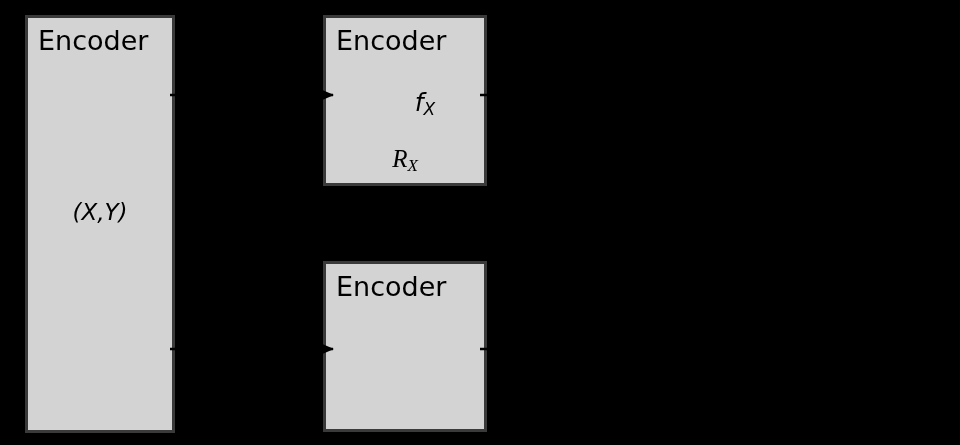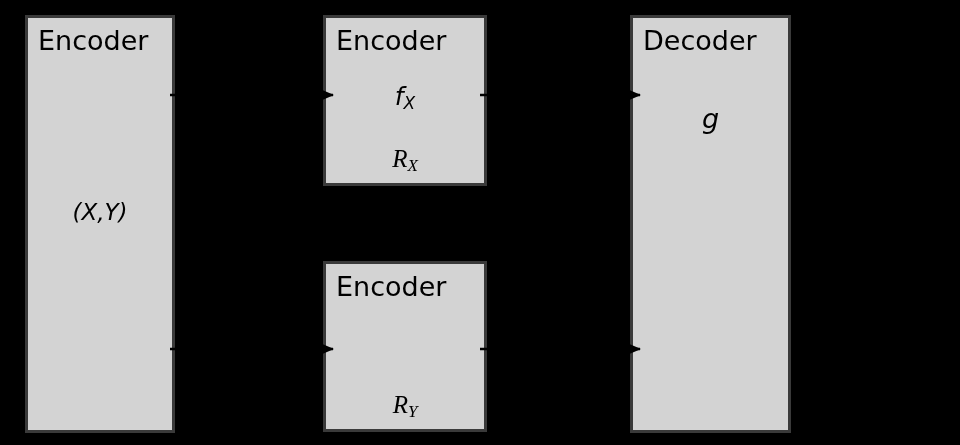--- a/index.html
+++ b/index.html
@@ -45,21 +45,21 @@
     position: absolute;
     left: 0;
     width: 100%;
     text-align: center;
     font-style: italic;
     font-size: 25px;
     color: var(--text);
     white-space: nowrap;
   }
   .source-label  { top: 181px; font-size: 23px; }
-  .func-label    { top: 64px; }
+  .func-label    { top: 70px; margin-left: 20px; }
   .rate-label    { top: 127px; font-family: Liberation Serif, serif; }
   .decoder-label { top: 85px; font-size: 27px; }
   .sub {
     font-size: 0.68em;
     vertical-align: -0.22em;
   }
   .arrows {
     position: absolute;
     left: 0;
     top: 0;
@@ -85,27 +85,22 @@
   </div>
 
   <div class="box box-enc-x">
     <div class="box-title">Encoder</div>
     <div class="label func-label"><span>f</span><span class="sub">X</span></div>
     <div class="label rate-label"><span>R</span><span class="sub">X</span></div>
   </div>
 
   <div class="box box-enc-y">
     <div class="box-title">Encoder</div>
-    <div class="label rate-label"><span>R</span><span class="sub">Y</span></div>
   </div>
 
-  <div class="box box-decoder">
-    <div class="box-title">Decoder</div>
-    <div class="label decoder-label">g</div>
-  </div>
 
   <svg class="arrows" viewBox="0 0 960 445" xmlns="http://www.w3.org/2000/svg">
     <defs>
       <marker id="arrowhead" markerUnits="userSpaceOnUse" markerWidth="14" markerHeight="12" refX="13" refY="6" orient="auto">
         <path class="arrow-head" d="M0,0 L14,6 L0,12 Z"></path>
       </marker>
     </defs>
     <line class="arrow-line" x1="170" y1="95" x2="333" y2="95" marker-end="url(#arrowhead)"></line>
     <line class="arrow-line" x1="170" y1="349" x2="333" y2="349" marker-end="url(#arrowhead)"></line>
     <line class="arrow-line" x1="480" y1="95" x2="640" y2="95" marker-end="url(#arrowhead)"></line>

